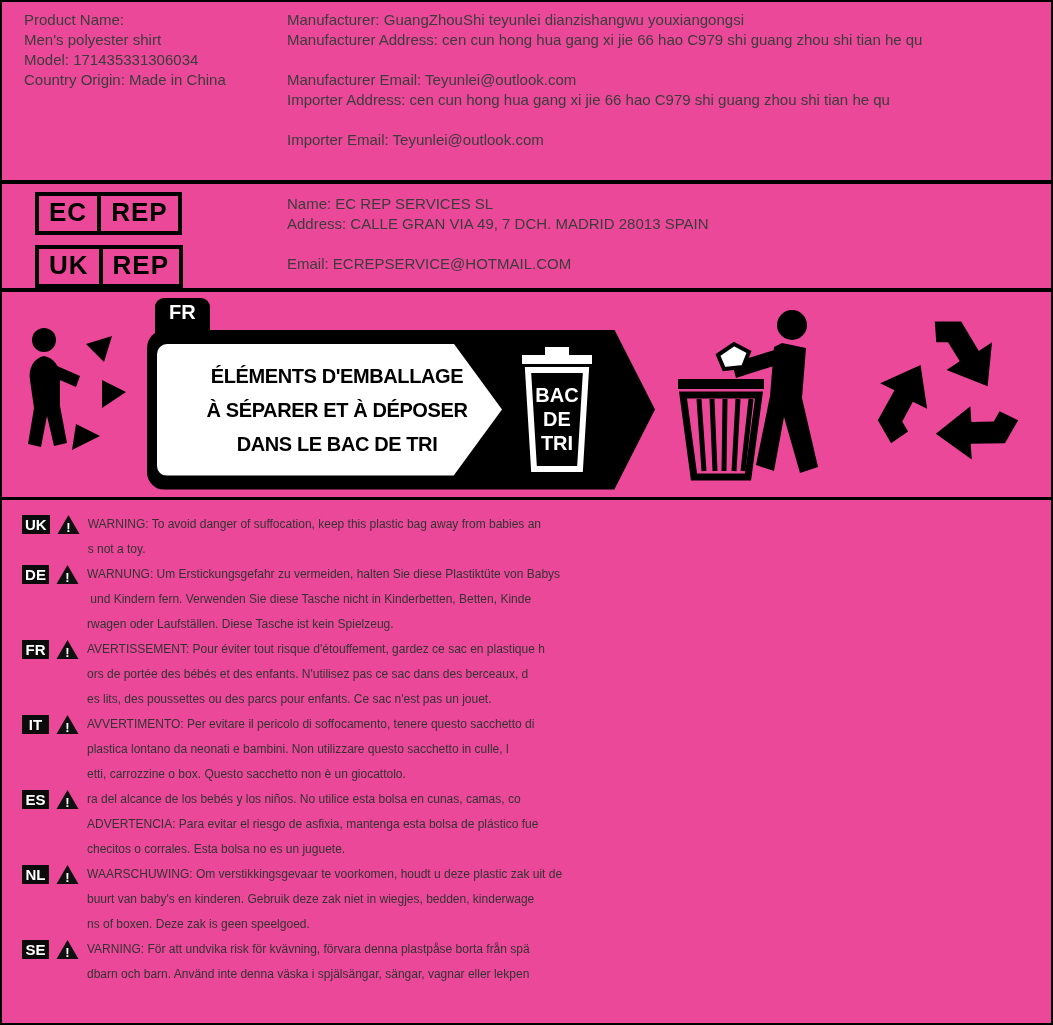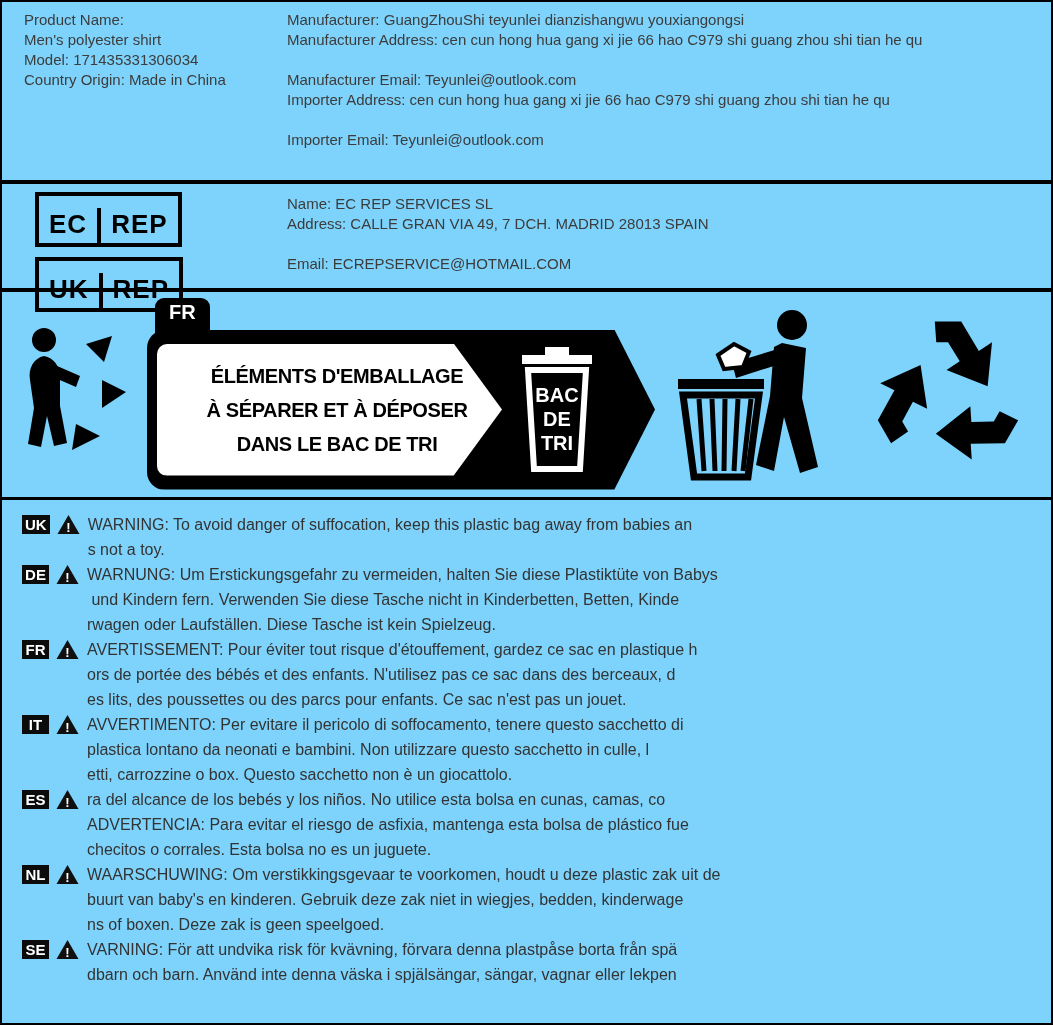--- a/index.html
+++ b/index.html
@@ -5,41 +5,41 @@
   * { box-sizing: border-box; margin: 0; padding: 0; }
   html, body { background: #ffffff; }
   body {
     width: 1053px; height: 1025px; overflow: hidden;
     font-family: "Liberation Sans", sans-serif;
     color: #3c3c3c;
   }
   .label-sheet {
     width: 1053px; height: 1025px;
     border: 2px solid #000;
-    background: #7dd3fc;
+    background: #ec4899;
     overflow: hidden;
   }
   .hr-double { height: 3px; border-top: 2px solid #000; border-bottom: 2px solid #000; }
   .hr-single { border-top: 3px solid #000; }
 
   
   .sec-product { display: flex; padding: 8px 6px 0 22px; height: 178px; }
   .col-product { width: 263px; flex: none; }
   .col-manufacturer { flex: 1; white-space: nowrap; }
   .line { font-size: 15px; line-height: 20px; min-height: 20px; }
 
   
   .sec-rep { display: flex; padding: 8px 6px 8px 33px; height: 104px; }
   .rep-badges { width: 252px; flex: none; }
   .rep-box {
     display: inline-flex; align-items: stretch;
     border: 4px solid #000; margin-bottom: 10px;
     font-weight: bold; font-size: 26px; color: #000; letter-spacing: 1px;
   }
-  .rep-cell { padding: 1px 10px 3px; margin-top: 12px; }
+  .rep-cell { padding: 1px 10px 3px; }
   .rep-cell-left { border-right: 4px solid #000; }
   .col-rep-text { flex: 1; padding-top: 2px; white-space: nowrap; }
 
   
   .sec-recycle {
     height: 205px; display: flex; align-items: center;
     justify-content: space-between; padding: 0 12px;
   }
   .icon-block { flex: none; }
 
@@ -73,21 +73,21 @@
   .sec-warnings { padding: 12px 10px 0 20px; }
   .warning-row { display: flex; align-items: flex-start; }
   .warning-lang {
     display: inline-block; flex: none;
     background: #0b0b0b; color: #fff; font-weight: bold;
     font-size: 15px; line-height: 19px; padding: 0 3px; min-width: 27px;
     text-align: center; margin-top: 3px;
   }
   .warning-tri { flex: none; margin: 2px 8px 0 7px; }
   .warning-text { flex: 1; color: #333; }
-  .warn-line { font-size: 16px; line-height: 25px; white-space: pre; }
+  .warn-line { font-size: 12px; line-height: 25px; white-space: pre; }
 </style>
 </head>
 <body>
 
 <div class="label-sheet">
 
   <div class="sec-product">
     <div class="col-product">
         <div class="line">Product Name:</div>
         <div class="line">Men's polyester shirt</div>

